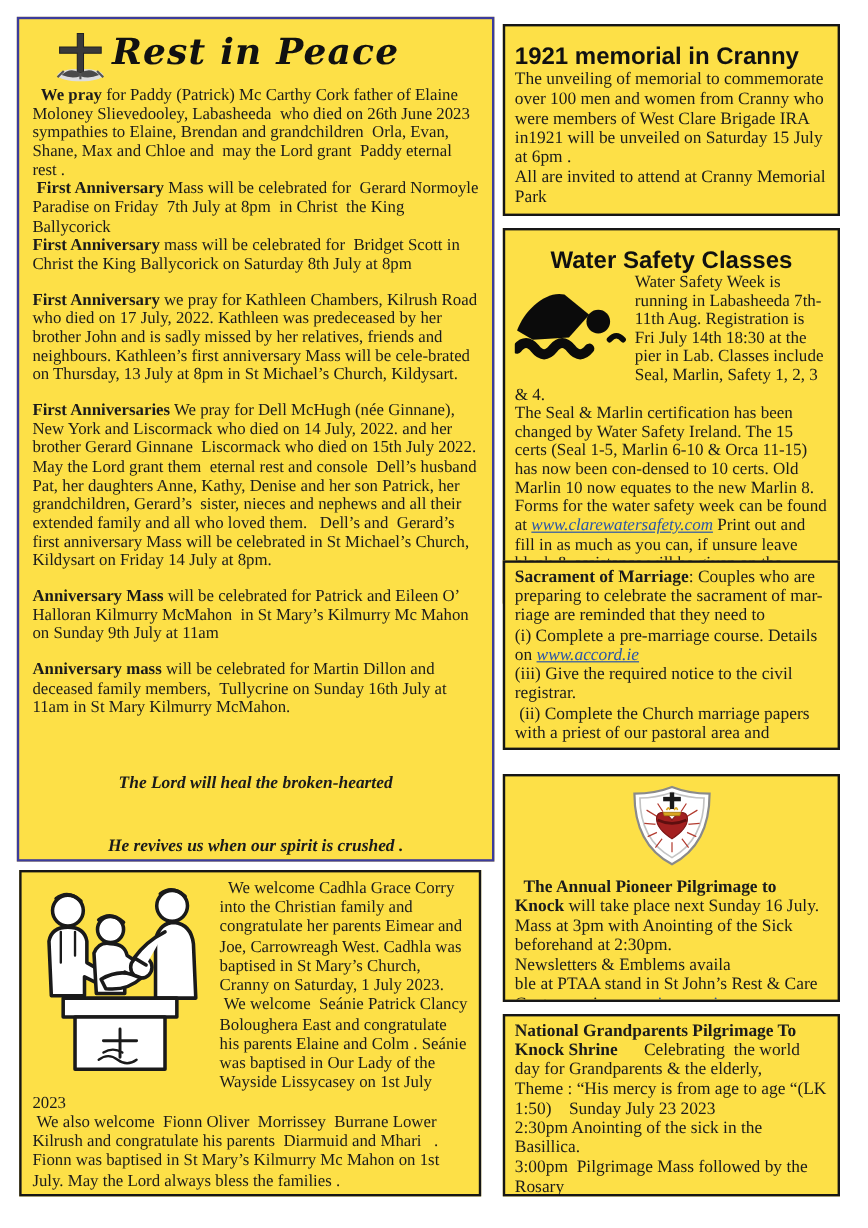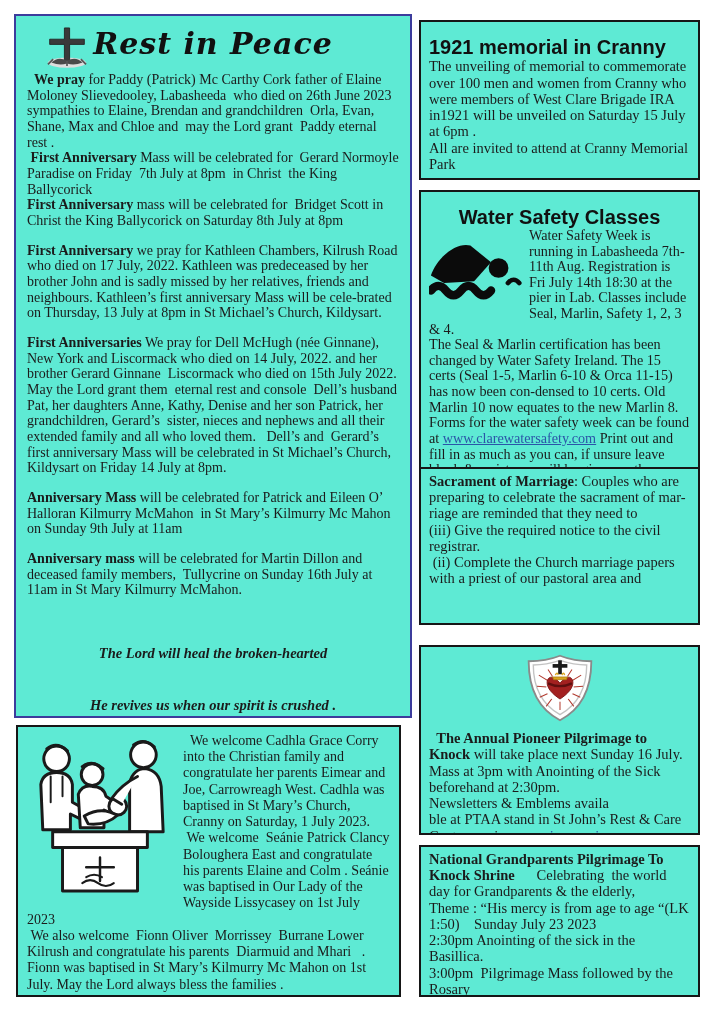--- a/index.html
+++ b/index.html
@@ -1,21 +1,21 @@
 <!DOCTYPE html>
 <html><head>
 <meta charset="utf-8">
 <style>
   * { margin:0; padding:0; box-sizing:border-box; }
   html,body { background:#ffffff; }
   .page {
     position:relative; width:723px; height:1023px; background:#ffffff;
     font-family:"Liberation Serif", serif; color:#1b1b1b; overflow:hidden;
   }
-  .box { position:absolute; background:#5eead4; overflow:hidden; }
+  .box { position:absolute; background:#fde047; overflow:hidden; }
 
   
   .rip-box { left:14px; top:14px; width:398px; height:704px; border:2px solid #3c3c9c; padding:4px 11px 0 11px; }
   .rip-header { position:relative; height:52px; }
   .cross-wrap { position:absolute; left:14px; top:4px; }
   .rip-title {
     text-align:center; font-family:"DejaVu Serif", serif; font-weight:bold; font-style:italic;
     font-size:30px; letter-spacing:1px; padding-top:6px; color:#111;
   }
   .rip-p { font-size:14px; line-height:1.12; white-space:pre-wrap; text-align:left; }
@@ -31,21 +31,21 @@
   .rbox { left:419px; width:281px; border:2px solid #161616; padding:4px 8px; font-size:14.5px; line-height:1.12; }
   .rbox p { white-space:pre-wrap; }
   #memorial-box { top:20px; height:160px; }
   #water-box { top:190px; height:313px; font-size:14.2px; line-height:1.1; }
   #marriage-box { top:467px; height:158px; }
   #pioneer-box { top:645px; height:190px; }
   #grandparents-box { top:845px; height:152px; }
 
   .sans-title { font-family:"Liberation Sans", sans-serif; font-weight:bold; font-size:20px; color:#111;margin-top:10px; }
   .centered { text-align:center; }
-  .doc-link { color:#2b55a8; text-decoration:underline; cursor:pointer; }
+  .doc-link { color:#2b55a8; text-decoration:underline; cursor:pointer;font-style:italic; }
   .swimmer-wrap { float:left; width:94px; height:76px; margin:2px 6px 2px 0; }
   .crest-wrap { display:block; text-align:center; padding:2px 0 4px 0; }
   b { font-weight:bold; }
 </style>
 </head>
 <body>
 
 <div class="page">
 
   <section class="box rip-box">
@@ -124,20 +124,21 @@
         <path d="M2 64 Q10 54 18 64 Q26 74 34 64 Q42 54 50 64 Q58 74 66 64" stroke="#0b0b0b" stroke-width="9" fill="none" stroke-linecap="round"></path>
         <path d="M84 56 q6 -7 12 0" stroke="#0b0b0b" stroke-width="5" fill="none" stroke-linecap="round"></path>
       </svg>
     </span>
     <p>Water Safety Week is running in Labasheeda 7th-11th Aug. Registration is Fri July 14th 18:30 at the pier in Lab. Classes include Seal, Marlin, Safety 1, 2, 3 &amp; 4.</p>
     <p><span>The Seal &amp; Marlin certification has been changed by Water Safety Ireland. The 15 certs (Seal 1-5, Marlin 6-10 &amp; Orca 11-15) has now been con-densed to 10 certs. Old Marlin 10 now equates to the new Marlin 8. Forms for the water safety week can be found at </span><a class="doc-link">www.clarewatersafety.com</a><span> Print out and fill in as much as you can, if unsure leave blank &amp; assistance will be given on the 14th.More  information Triona Malone </span></p>
   </section>
 
   <section class="box rbox" id="marriage-box">
     <p><b>Sacrament of Marriage</b><span>: Couples who are preparing to celebrate the sacrament of mar-riage are reminded that they need to</span></p>
+    <p><span>(i) Complete a pre-marriage course. Details on </span><a class="doc-link">www.accord.ie</a></p>
     <p>(iii) Give the required notice to the civil registrar.</p>
     <p> (ii) Complete the Church marriage papers with a priest of our pastoral area and</p>
   </section>
 
   <section class="box rbox" id="pioneer-box">
     <span class="crest-wrap">
       <svg width="84" height="70" viewBox="0 0 90 76">
         <path d="M45 3 C55 7 68 9 79 9 C79 36 70 60 45 73 C20 60 11 36 11 9 C22 9 35 7 45 3 Z" fill="#ffffff" stroke="#8a8a8a" stroke-width="2"></path>
         <path d="M45 8 C54 11 64 13 74 13 C74 35 66 55 45 67 C24 55 16 35 16 13 C26 13 36 11 45 8 Z" fill="none" stroke="#c3c3c3" stroke-width="1.5"></path>
         <g stroke="#b23a2e" stroke-width="1.1">

